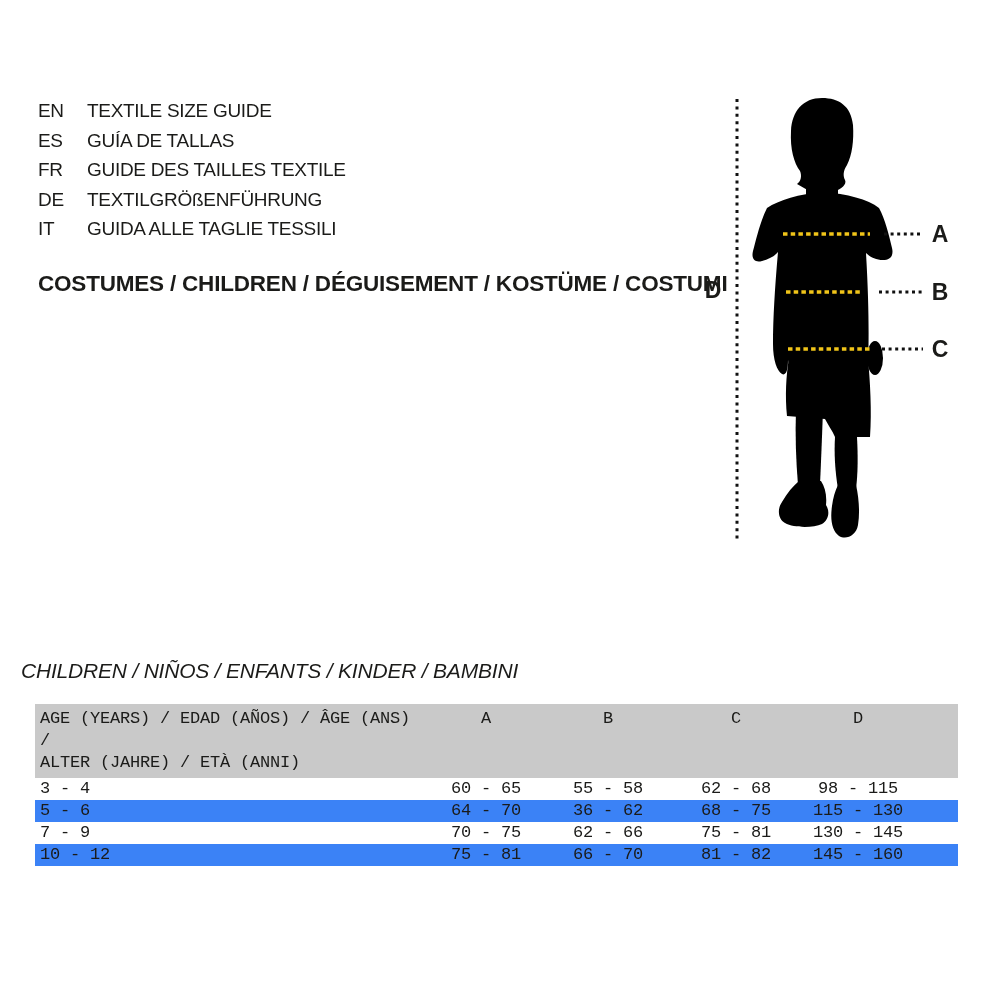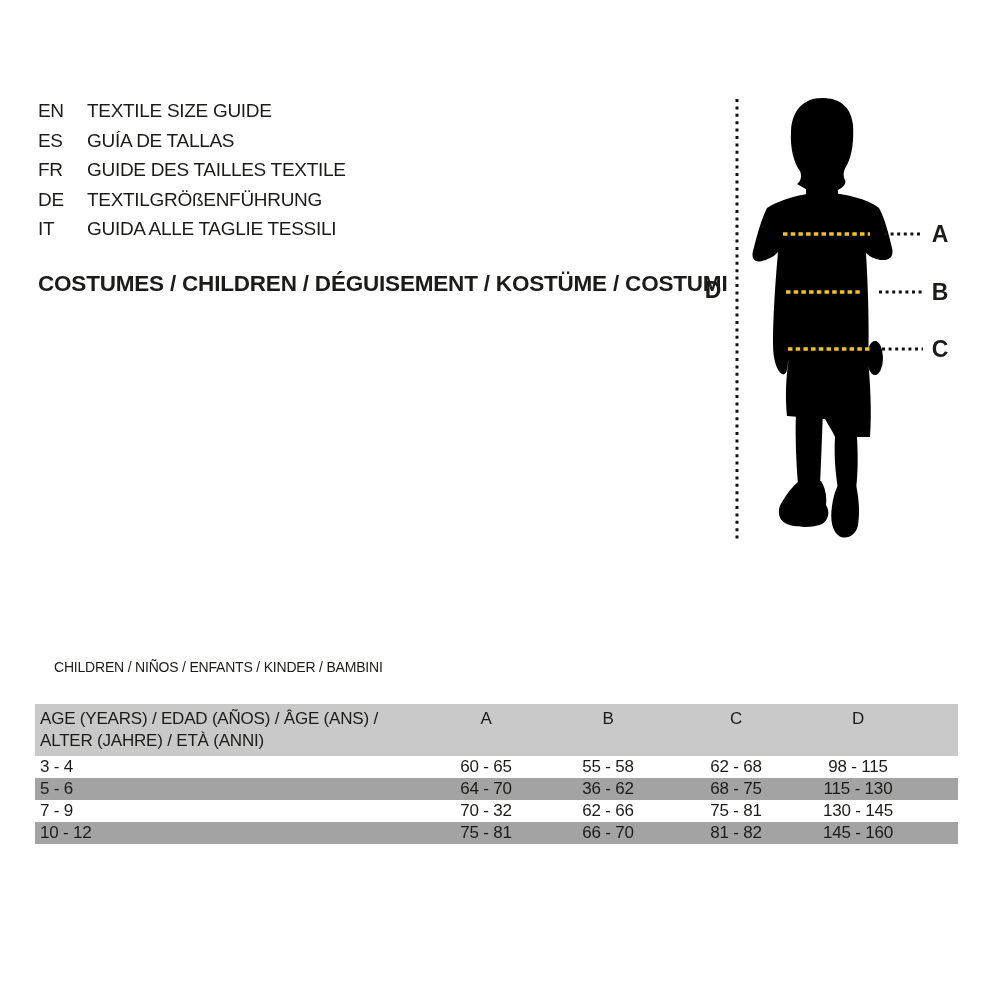--- a/index.html
+++ b/index.html
@@ -54,52 +54,54 @@
     font-weight: 700;
     line-height: 26px;
   }
   .label-d { left: 11px;  top: 188px; }
   .label-a { left: 238px; top: 132px; }
   .label-b { left: 238px; top: 190px; }
   .label-c { left: 238px; top: 247px; }
   
   .children-title {
     position: absolute;
-    left: 54px;
+    left: 21px;
     top: 615px;
-    font-size: 14px;
+    font-size: 21px;
     font-weight: 400;
     letter-spacing: -0.2px;
     white-space: nowrap;
+    font-style: italic;
   }
   .size-table {
     position: absolute;
     left: 35px;
     top: 660px;
     width: 923px;
     font-size: 17px;
     letter-spacing: -0.2px;
+    font-family: Liberation Mono, monospace;
   }
   .t-grid {
     display: grid;
     grid-template-columns: 384px 124px 120px 136px 108px 1fr;
   }
   .t-header {
     background: #c9c9c9;
     padding: 4px 0 4px 5px;
     line-height: 22px;
   }
   .t-header .col-letter { text-align: center; }
   .t-row {
     line-height: 22px;
     height: 22px;
     padding-left: 5px;
   }
   .t-row .cell-val { text-align: center; }
-  .t-row.alt { background: #a3a3a3; }
+  .t-row.alt { background: #3b82f6; }
   
   .legend {
     position: absolute;
     left: 38px;
     top: 832px;
     font-size: 18px;
     line-height: 30.3px;
     letter-spacing: -0.3px;
   }
 </style>
@@ -190,21 +192,21 @@
     <div class="t-grid t-row alt">
       <div>5 - 6</div>
       <div class="cell-val">64 - 70</div>
       <div class="cell-val">36 - 62</div>
       <div class="cell-val">68 - 75</div>
       <div class="cell-val">115 - 130</div>
       <div></div>
     </div>
     <div class="t-grid t-row">
       <div>7 - 9</div>
-      <div class="cell-val">70 - 32</div>
+      <div class="cell-val">70 - 75</div>
       <div class="cell-val">62 - 66</div>
       <div class="cell-val">75 - 81</div>
       <div class="cell-val">130 - 145</div>
       <div></div>
     </div>
     <div class="t-grid t-row alt">
       <div>10 - 12</div>
       <div class="cell-val">75 - 81</div>
       <div class="cell-val">66 - 70</div>
       <div class="cell-val">81 - 82</div>

